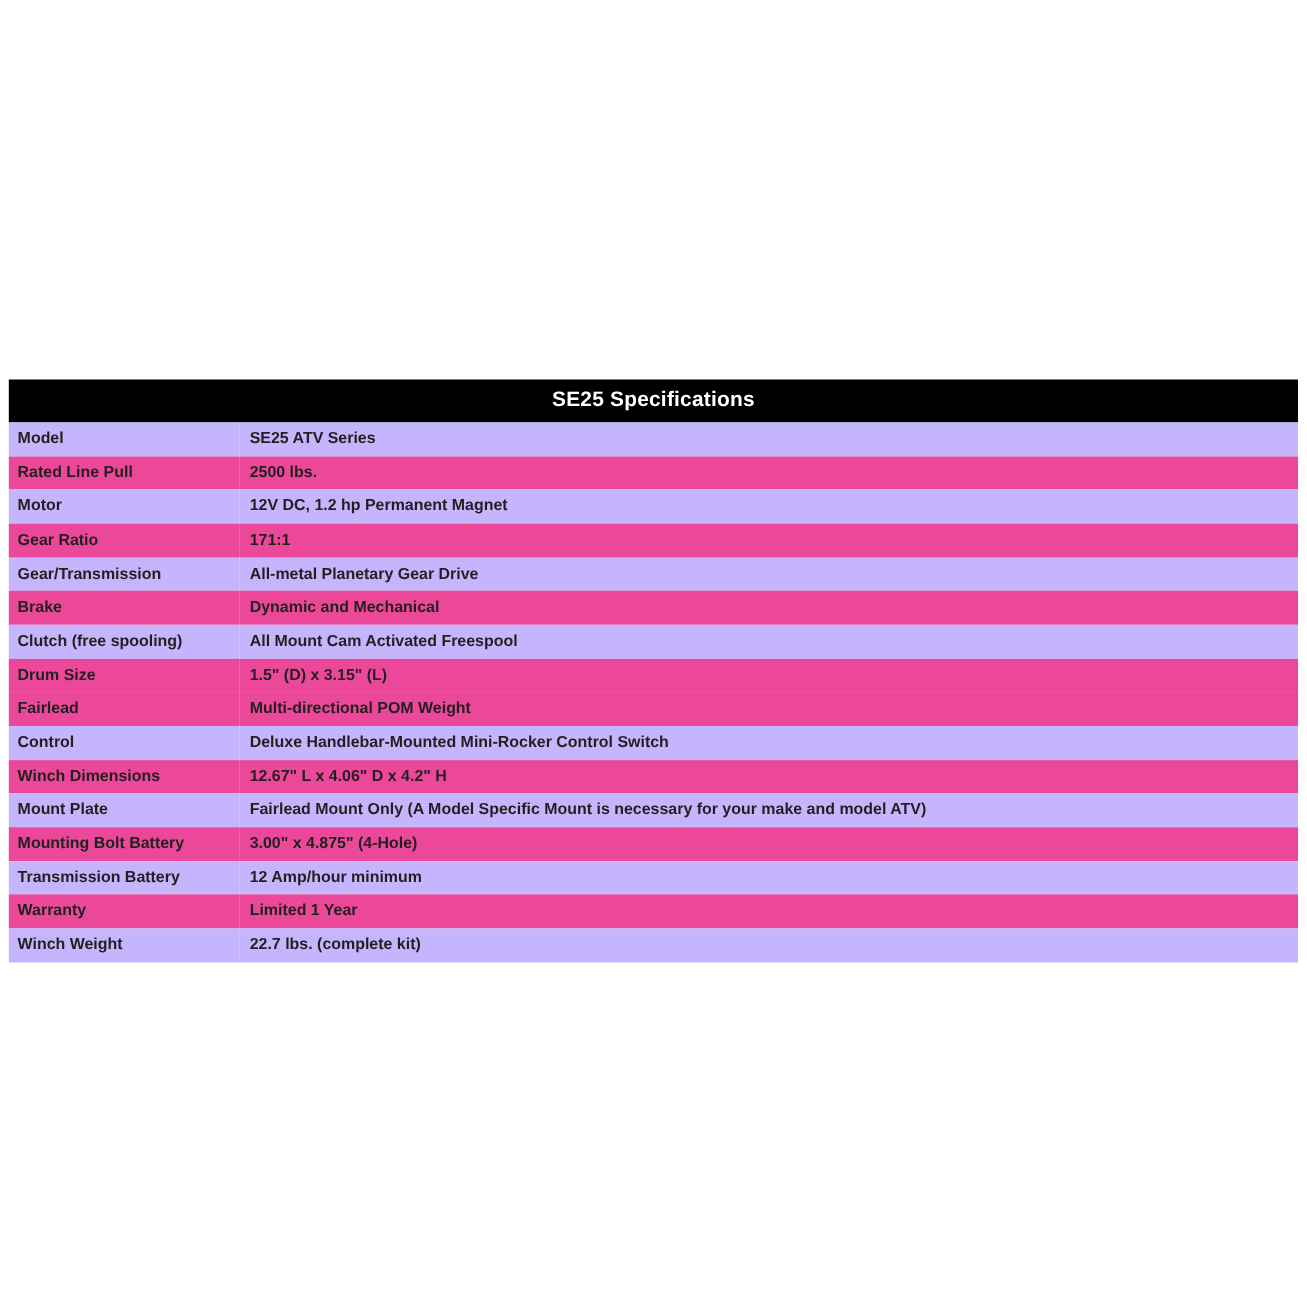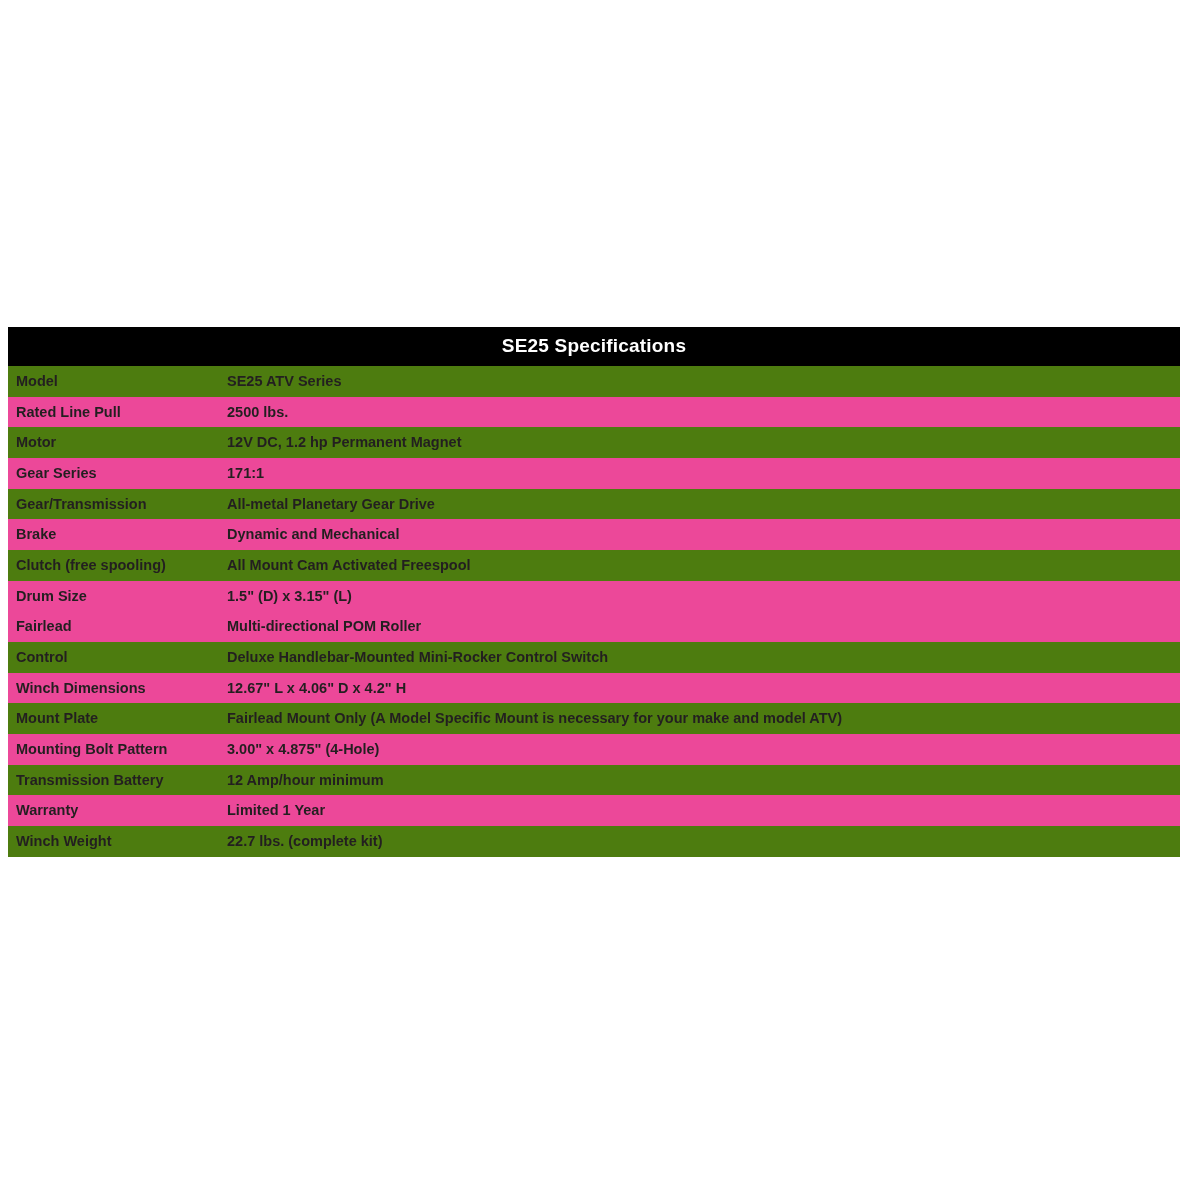--- a/index.html
+++ b/index.html
@@ -15,21 +15,21 @@
     overflow: hidden;
   }
   .page {
     position: relative;
     width: 1188px;
     height: 1188px;
   }
   .spec-table {
     position: absolute;
     left: 8px;
-    top: 327px;
+    top: 345px;
     width: 1172px;
     border-collapse: collapse;
     table-layout: fixed;
   }
   .spec-table caption {
     background: #000000;
     color: #ffffff;
     font-size: 19px;
     font-weight: bold;
     letter-spacing: 0.2px;
@@ -47,21 +47,21 @@
     border: none;
   }
   .spec-table td.label {
     padding-left: 8px;
     color: #231f20;
   }
   .spec-table td.value {
     padding-left: 9px;
     color: #231f20;
   }
-  .spec-table tr.odd td { background: #4d7c0f; }
+  .spec-table tr.odd td { background: #c4b5fd; }
   .spec-table tr.even td { background: #ec4899; }
 </style>
 </head>
 <body>
 
 <div class="page">
   <table class="spec-table">
     <caption>SE25 Specifications</caption>
     <colgroup>
       <col class="label-col">
@@ -74,57 +74,57 @@
       </tr>
       <tr class="even">
         <td class="label">Rated Line Pull</td>
         <td class="value">2500 lbs.</td>
       </tr>
       <tr class="odd">
         <td class="label">Motor</td>
         <td class="value">12V DC, 1.2 hp Permanent Magnet</td>
       </tr>
       <tr class="even">
-        <td class="label">Gear Series</td>
+        <td class="label">Gear Ratio</td>
         <td class="value">171:1</td>
       </tr>
       <tr class="odd">
         <td class="label">Gear/Transmission</td>
         <td class="value">All-metal Planetary Gear Drive</td>
       </tr>
       <tr class="even">
         <td class="label">Brake</td>
         <td class="value">Dynamic and Mechanical</td>
       </tr>
       <tr class="odd">
         <td class="label">Clutch (free spooling)</td>
         <td class="value">All Mount Cam Activated Freespool</td>
       </tr>
       <tr class="even">
         <td class="label">Drum Size</td>
         <td class="value">1.5" (D) x 3.15" (L)</td>
       </tr>
       <tr class="even">
         <td class="label">Fairlead</td>
-        <td class="value">Multi-directional POM Roller</td>
+        <td class="value">Multi-directional POM Weight</td>
       </tr>
       <tr class="odd">
         <td class="label">Control</td>
         <td class="value">Deluxe Handlebar-Mounted Mini-Rocker Control Switch</td>
       </tr>
       <tr class="even">
         <td class="label">Winch Dimensions</td>
         <td class="value">12.67" L x 4.06" D x 4.2" H</td>
       </tr>
       <tr class="odd">
         <td class="label">Mount Plate</td>
         <td class="value">Fairlead Mount Only (A Model Specific Mount is necessary for your make and model ATV)</td>
       </tr>
       <tr class="even">
-        <td class="label">Mounting Bolt Pattern</td>
+        <td class="label">Mounting Bolt Battery</td>
         <td class="value">3.00" x 4.875" (4-Hole)</td>
       </tr>
       <tr class="odd">
         <td class="label">Transmission Battery</td>
         <td class="value">12 Amp/hour minimum</td>
       </tr>
       <tr class="even">
         <td class="label">Warranty</td>
         <td class="value">Limited 1 Year</td>
       </tr>

